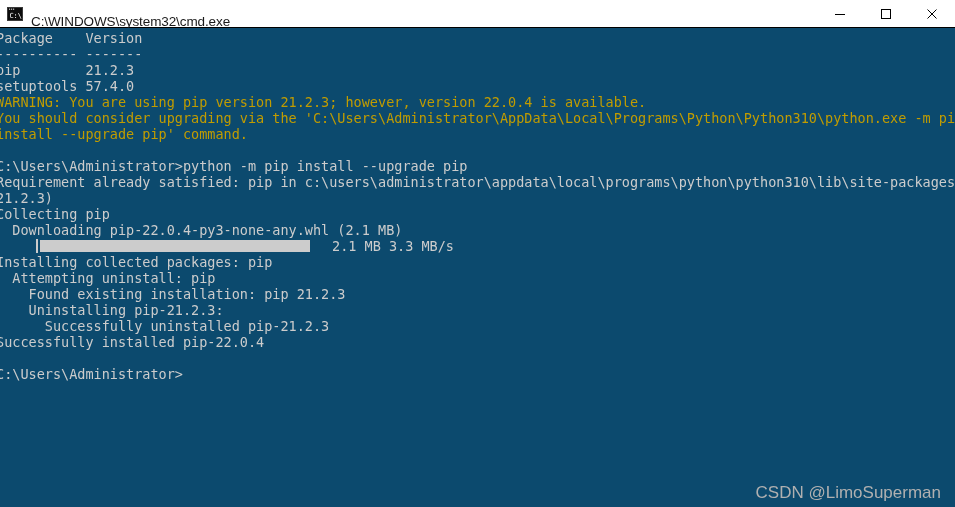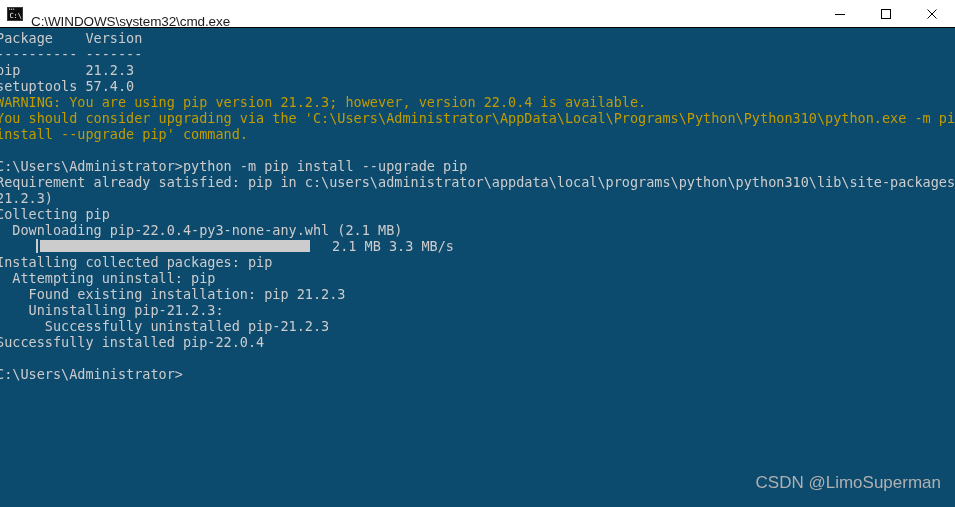--- a/index.html
+++ b/index.html
@@ -129,21 +129,21 @@
   .progress-text {
     position: absolute;
     left: 336px;
     top: 0;
   }
 
   
   .watermark {
     position: absolute;
     right: 14px;
-    bottom: 14px;
+    bottom: 4px;
     font-family: "Liberation Sans", sans-serif;
     font-size: 17px;
     color: #b0b0b0;
     white-space: nowrap;
   }
 </style>
 </head>
 <body>
 
 <div class="window">

